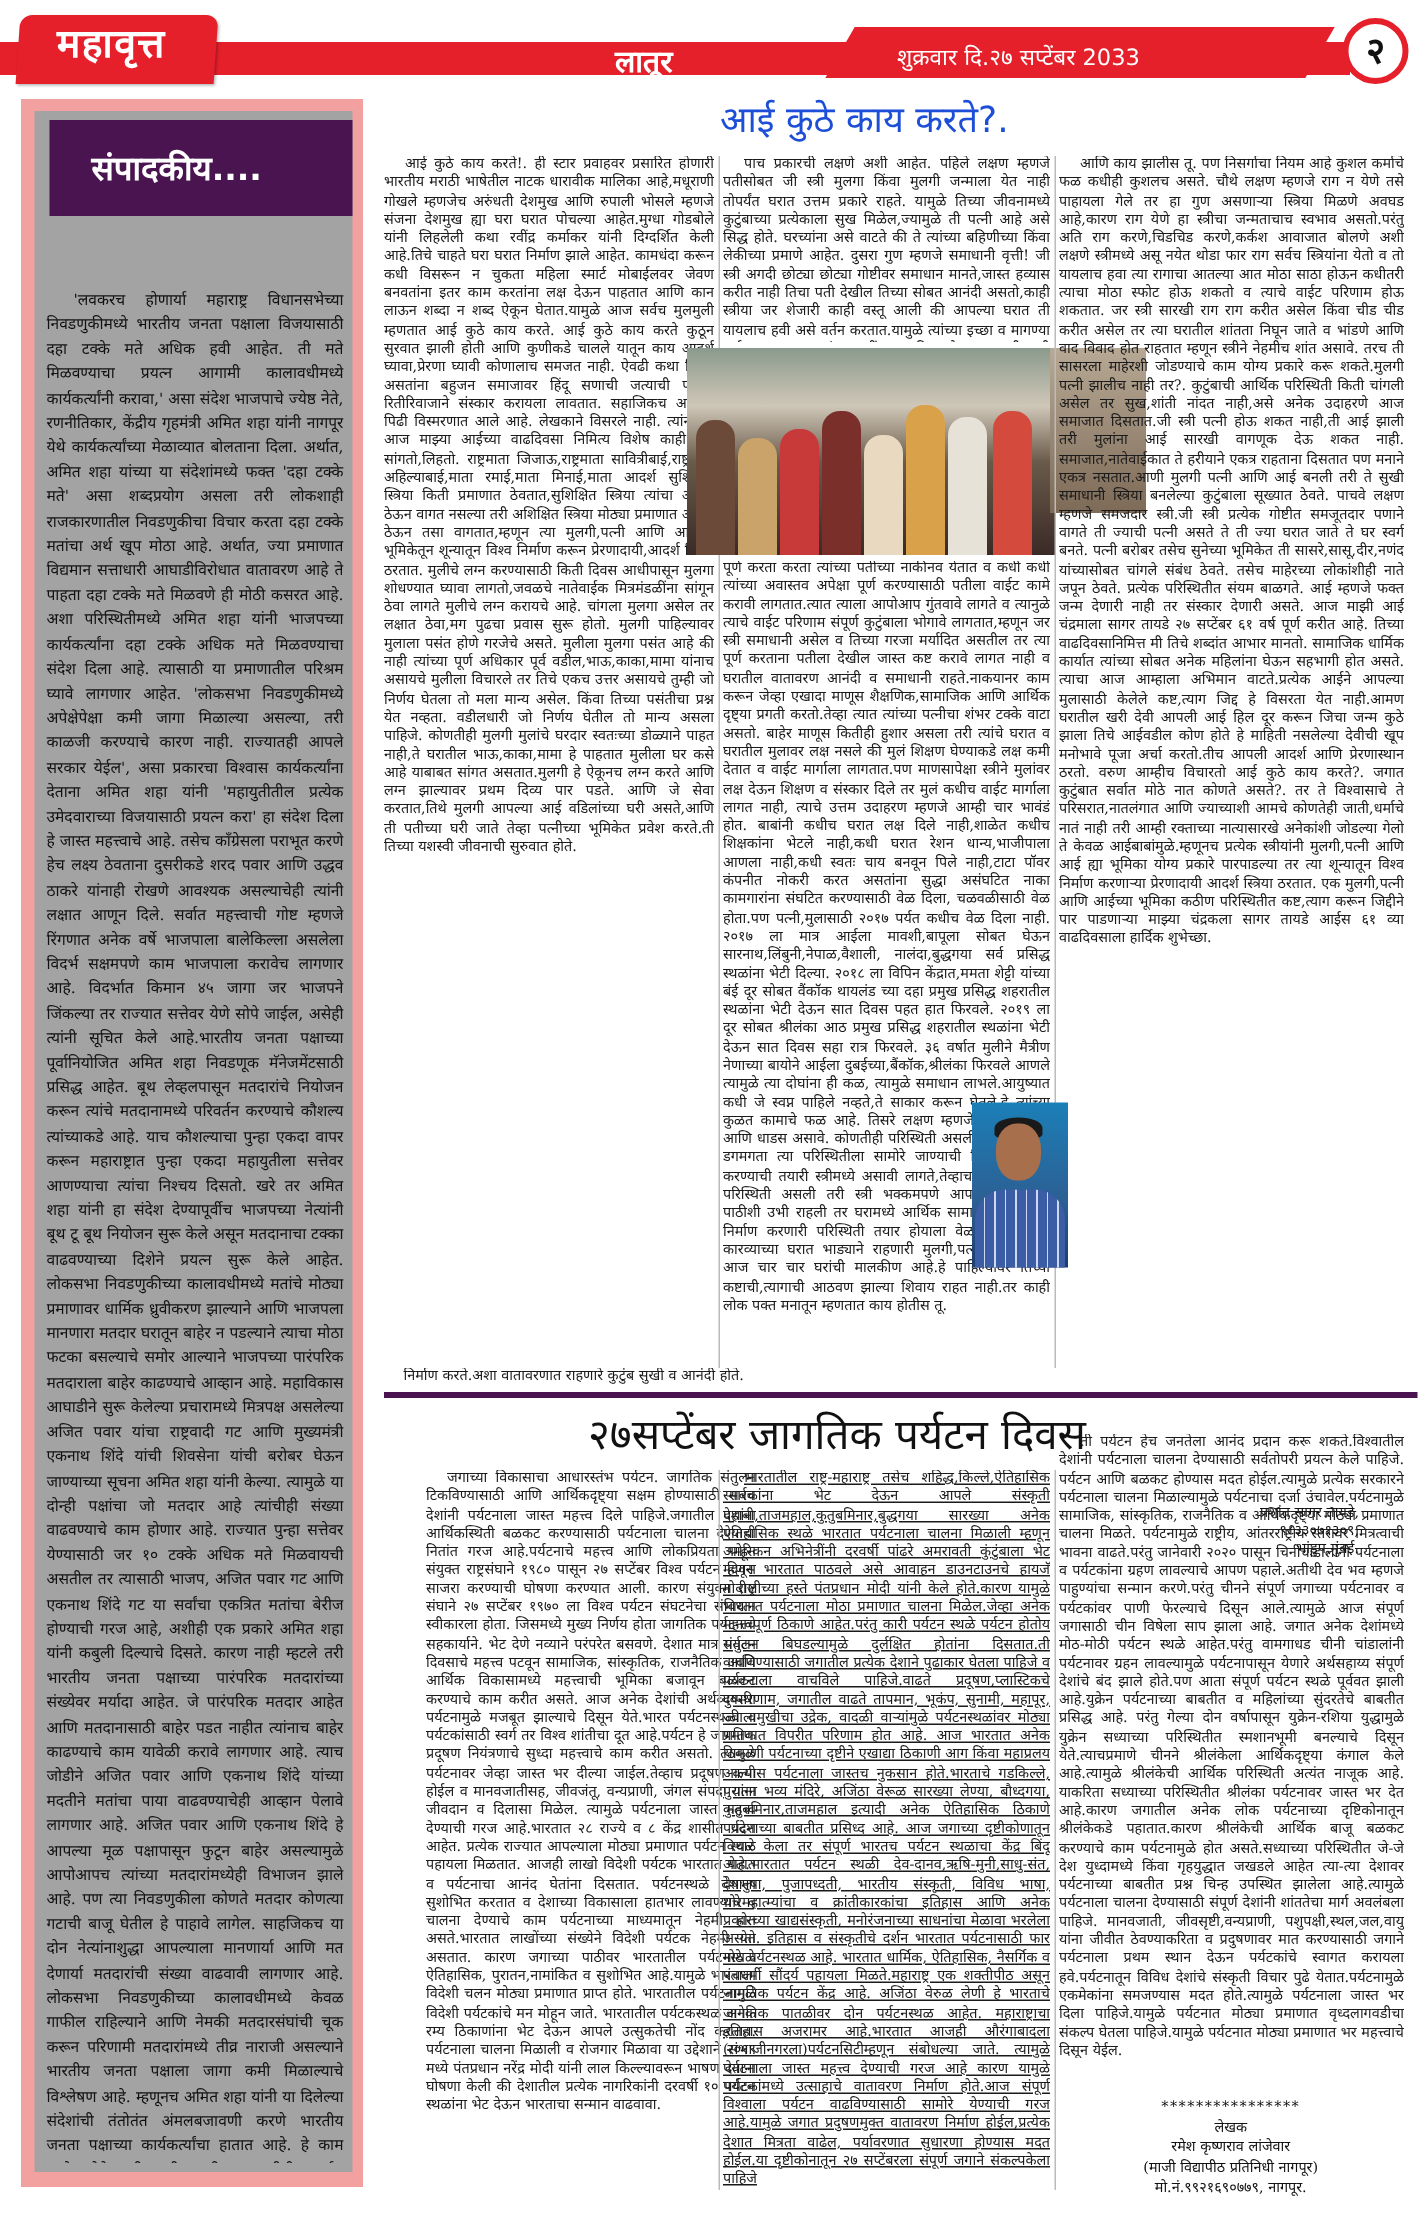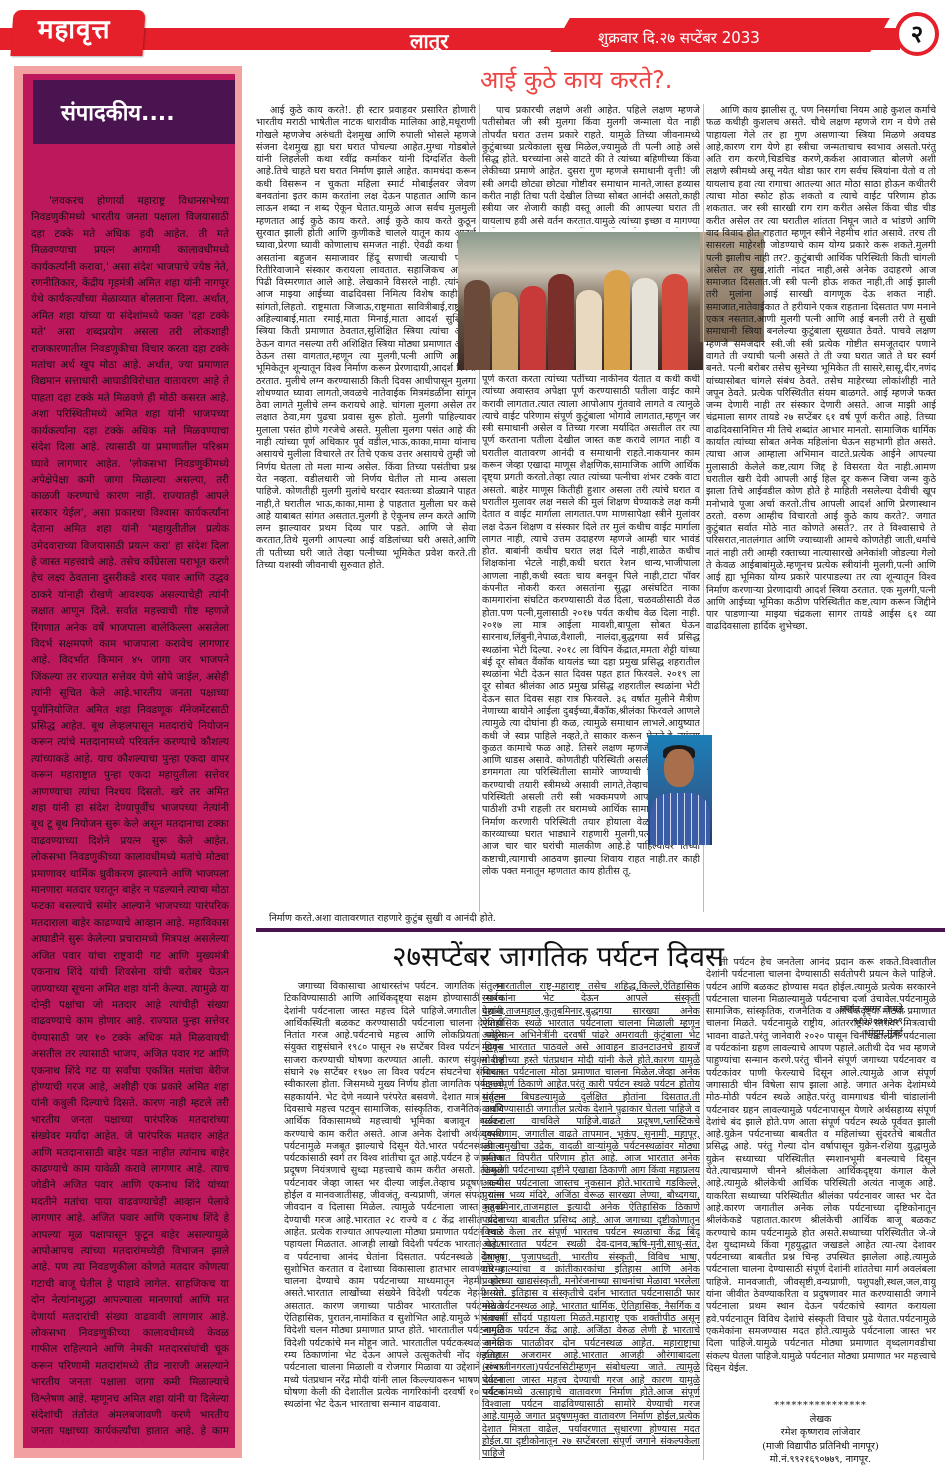--- a/index.html
+++ b/index.html
@@ -10,28 +10,28 @@
   .mast-bar { position: absolute; left: 0; top: 28px; width: 900px; height: 22px; background: #e5202a; }
   .mast-logo-tab { position: absolute; left: 12px; top: 10px; width: 132px; height: 46px; background: #e5202a; border-radius: 8px 8px 0 0; transform: skewX(-4deg); box-shadow: 1px 1px 2px rgba(0,0,0,0.3); }
   .mast-logo { position: absolute; left: 38px; top: 10px; font-family: "DejaVu Sans", sans-serif; font-weight: bold; font-size: 26px; color: #fff; letter-spacing: 1px; }
   .mast-city { position: absolute; left: 410px; top: 27px; font-family: "DejaVu Sans", sans-serif; font-weight: bold; font-size: 20px; color: #fff; }
   .mast-date-tab { position: absolute; left: 560px; top: 18px; width: 320px; height: 34px; background: #e5202a; transform: skewX(-30deg); }
   .mast-date { position: absolute; left: 598px; top: 27px; font-family: "DejaVu Sans", sans-serif; font-size: 15px; color: #fff; }
   .mast-page { position: absolute; left: 895px; top: 12px; width: 44px; height: 44px; border-radius: 50%; background: #fff; border: 4px solid #e5202a; font-family: "DejaVu Sans", sans-serif; font-weight: bold; font-size: 24px; color: #111; text-align: center; line-height: 36px; }
 
   
   .editorial { position: absolute; left: 14px; top: 66px; width: 228px; height: 1392px; background: #f3a0a0; padding: 8px 7px 10px 9px; }
-  .editorial-inner { width: 100%; height: 100%; background: #be185d; position: relative; overflow: hidden; }
+  .editorial-inner { width: 100%; height: 100%; background: #a3a3a3; position: relative; overflow: hidden; }
   .editorial-banner { position: absolute; left: 10px; top: 6px; width: 210px; height: 64px; background: #4a1450; }
   .editorial-banner-text { position: absolute; left: 28px; top: 16px; font-family: "DejaVu Sans", sans-serif; font-weight: bold; font-size: 22px; color: #fff; }
   .editorial-title { position: absolute; left: 0; top: 78px; width: 100%; text-align: center; font-family: "DejaVu Sans", sans-serif; font-size: 24px; color: #111; }
   .editorial-body { position: absolute; left: 8px; top: 118px; right: 6px; bottom: 6px; font-size: 10.4px; line-height: 16.4px; text-align: justify; text-indent: 18px; overflow: hidden; }
 
   
-  .main-headline { position: absolute; left: 480px; top: 62px; font-family: "DejaVu Sans", sans-serif; font-size: 24px; color: #ef4444; }
+  .main-headline { position: absolute; left: 480px; top: 62px; font-family: "DejaVu Sans", sans-serif; font-size: 24px; color: #1d4ed8; }
 
   .col { position: absolute; font-size: 9.6px; line-height: 12.3px; text-align: justify; overflow: hidden; color: #1a1a1a; }
   .col p { text-indent: 14px; }
 
   .photo-group { position: absolute; left: 458px; top: 232px; width: 246px; height: 138px; background: linear-gradient(180deg,#8a9a8c 0%,#cfc7b8 28%,#6a5a4a 55%,#3a2a26 100%); overflow: hidden; }
   .photo-group .fig { position: absolute; bottom: 0; width: 26px; height: 90px; border-radius: 12px 12px 0 0; }
   .photo-woman { position: absolute; left: 700px; top: 232px; width: 64px; height: 110px; background: linear-gradient(180deg,#b7a995 0%,#7d6a57 100%); overflow: hidden; }
   .photo-author { position: absolute; left: 648px; top: 735px; width: 64px; height: 110px; background: linear-gradient(180deg,#1b7fb7 0%,#2c5f93 60%,#1d3c6e 100%); overflow: hidden; }
   .author-face { position: absolute; left: 16px; top: 14px; width: 30px; height: 38px; border-radius: 45%; background: #a86f4c; }
   .author-hair { position: absolute; left: 15px; top: 10px; width: 32px; height: 14px; border-radius: 50% 50% 20% 20%; background: #1a1a1a; }

